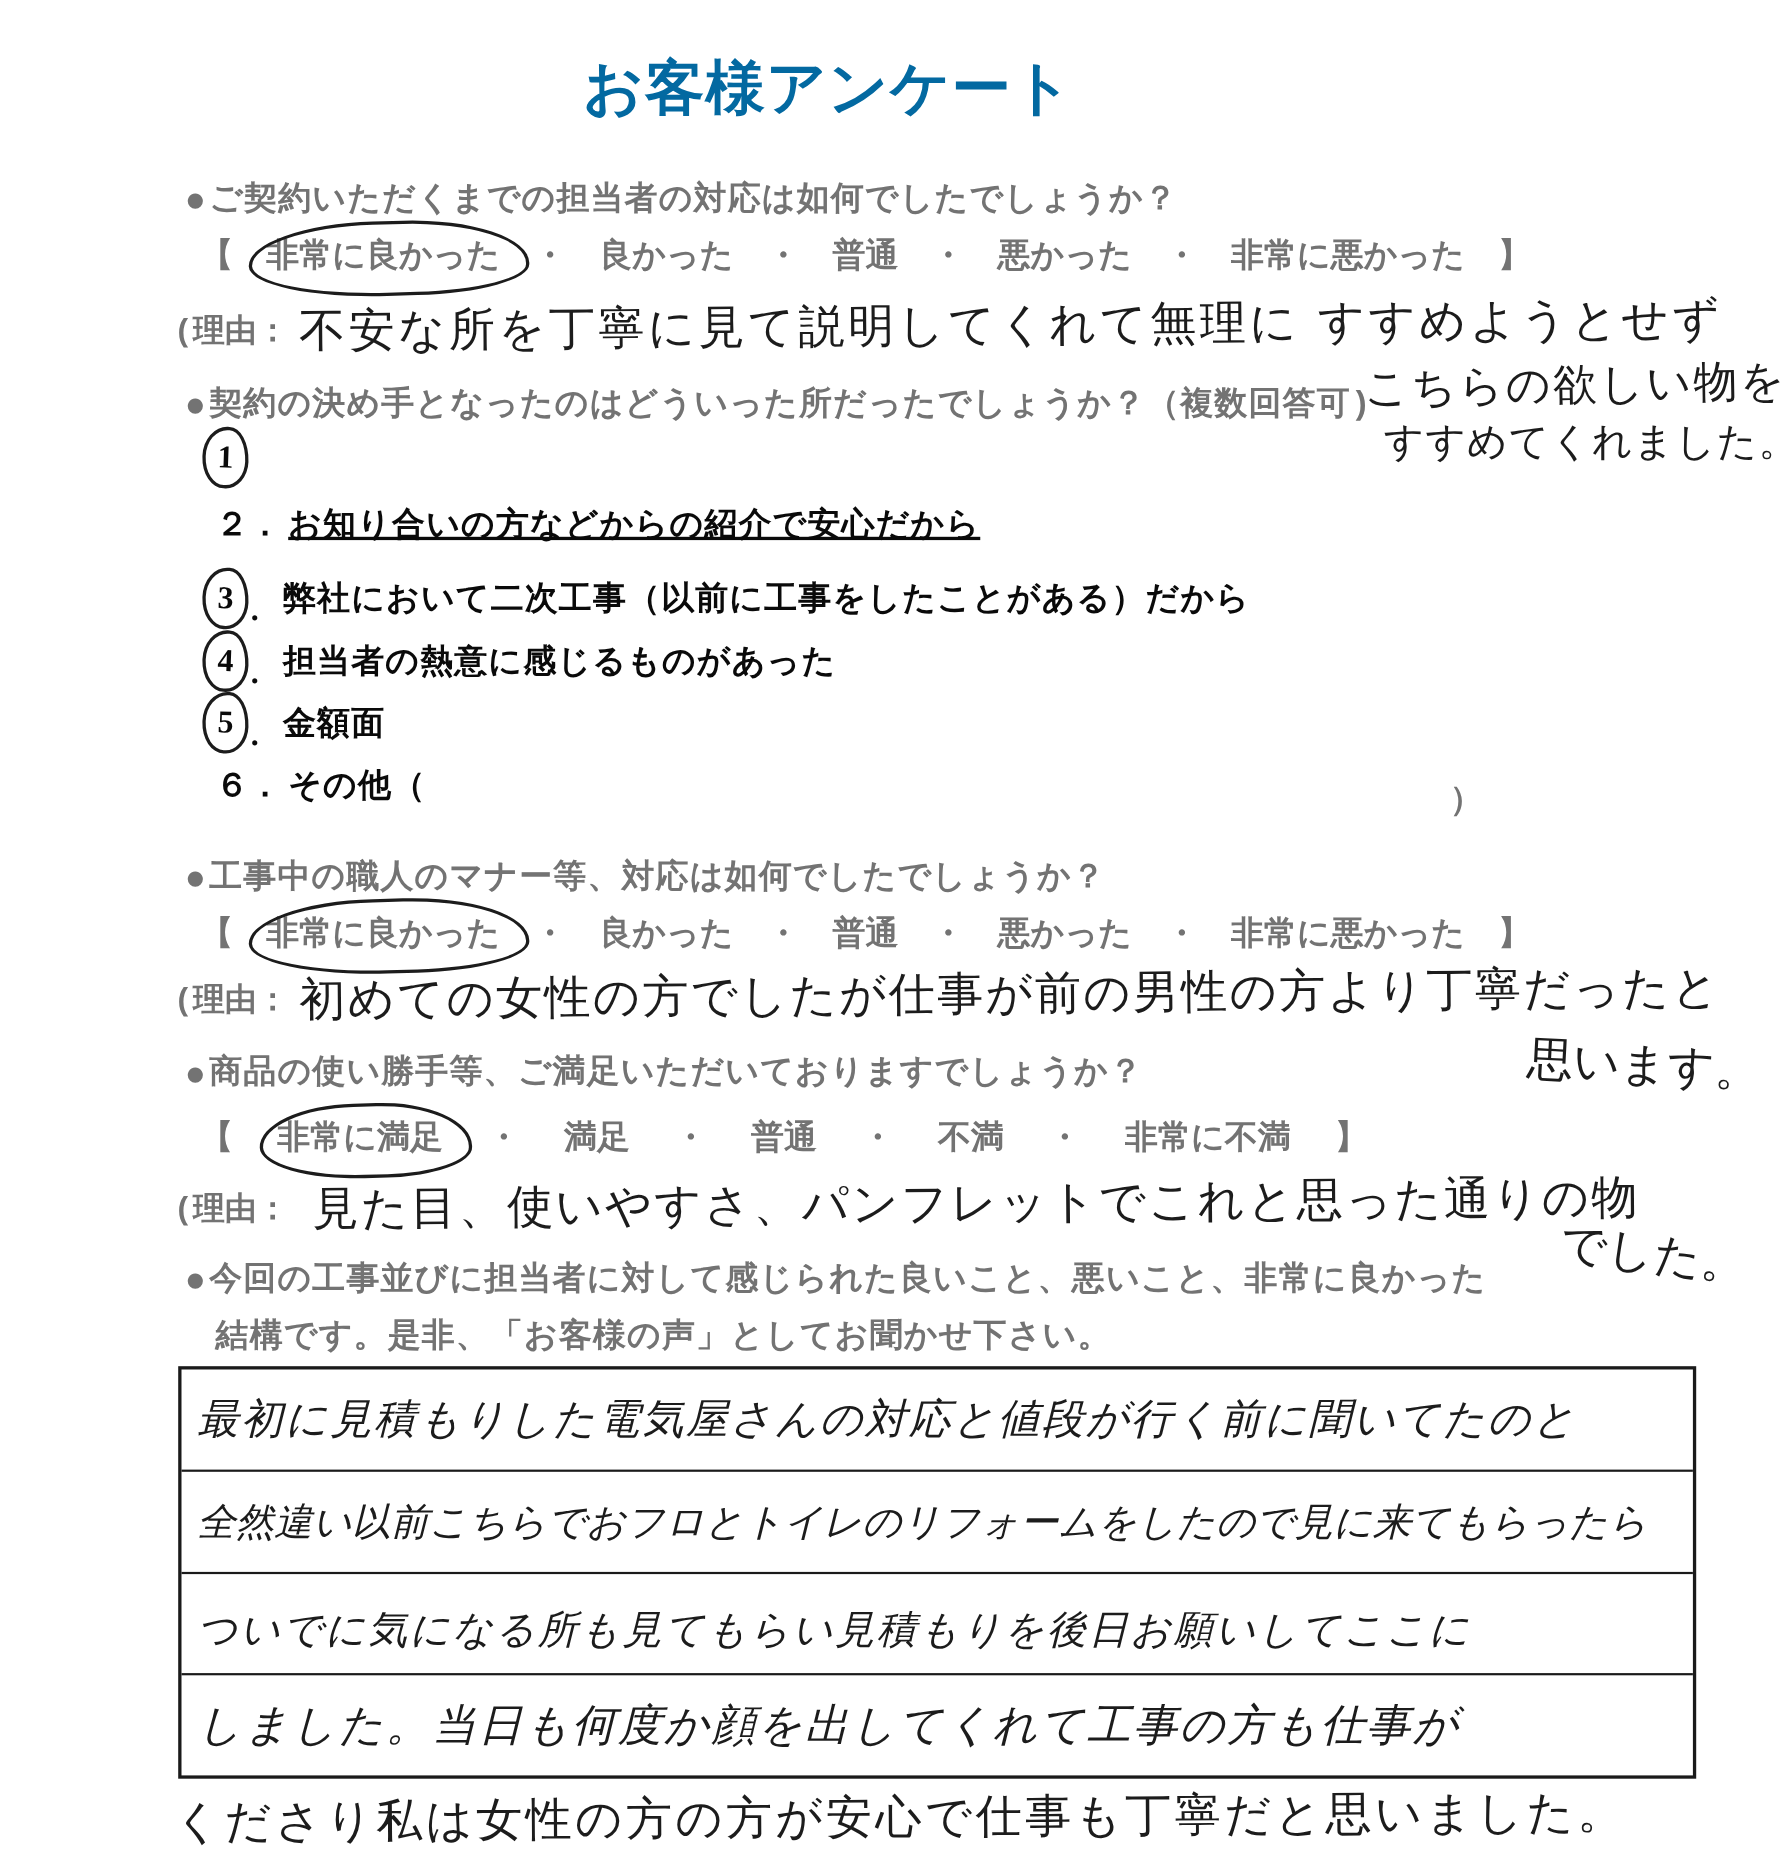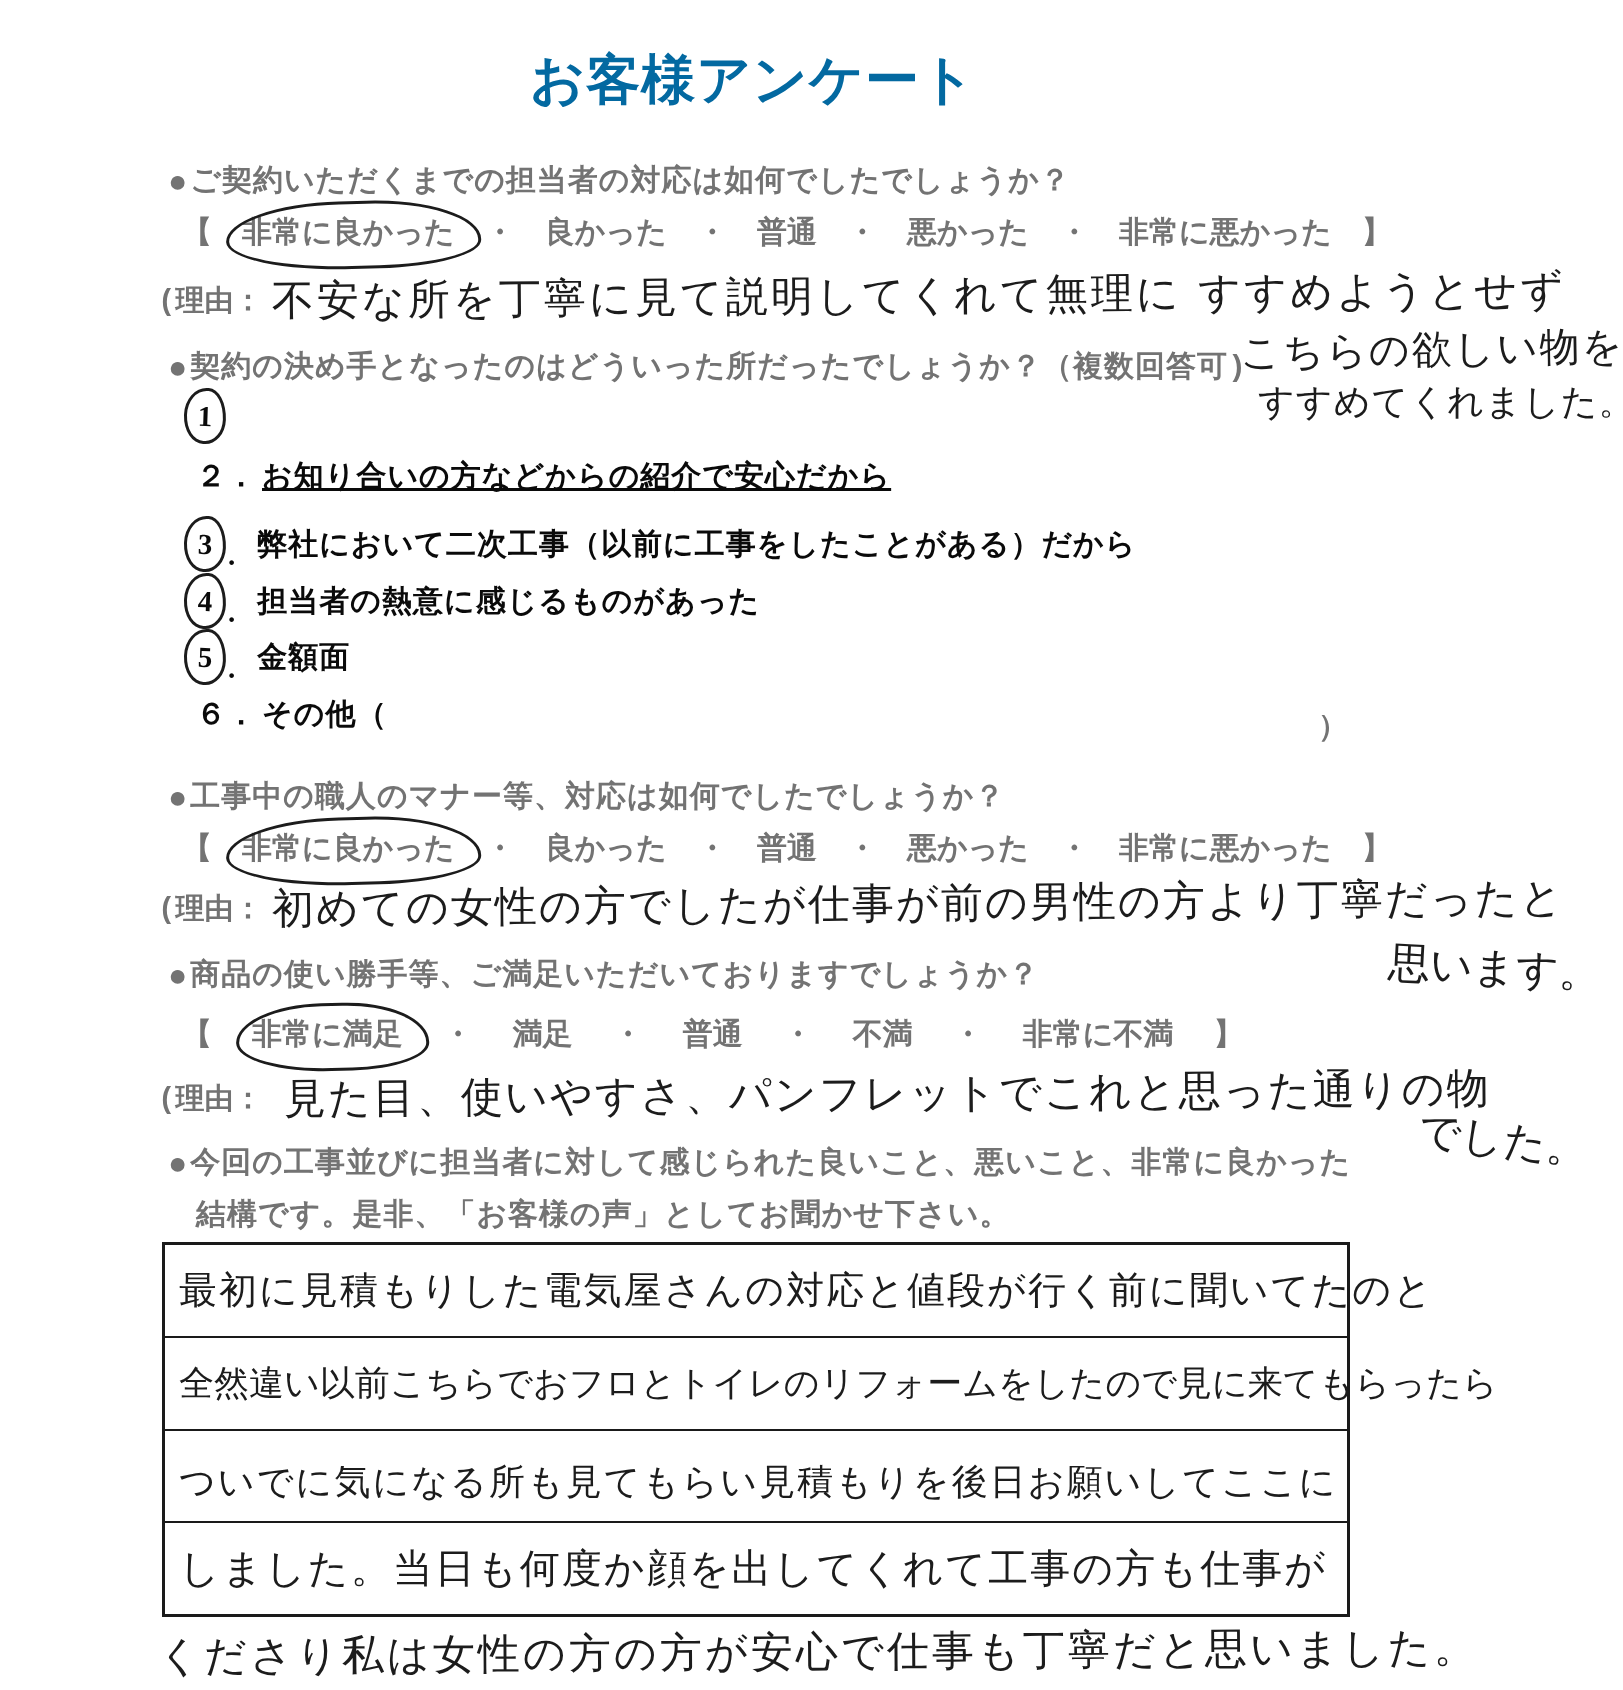--- a/index.html
+++ b/index.html
@@ -43,23 +43,23 @@
     min-width:42px;height:56px;box-sizing:border-box;
     border:3px solid #1c1c1c;
     border-radius:55% 45% 50% 50% / 50% 58% 46% 52%;
     font-size:29px;font-weight:600;
     transform:rotate(2deg);
   }
   .plainnum{font-size:30px;font-weight:600;padding-left:12px;}
   .item .lab{font-size:30px;font-weight:600;margin-left:22px;letter-spacing:1px;}
   .item .sfx{font-size:29px;font-weight:600;margin-left:2px;align-self:flex-end;}
   .voice-box{
-    position:absolute;left:162px;top:1242px;width:1188px;height:375px;
+    position:absolute;left:162px;top:1242px;width:1380px;height:375px;
     border:3px solid #1a1a1a;box-sizing:border-box;
-    display:flex;flex-direction:column;
+    display:flex;flex-direction:column;font-style:italic;
   }
   .vrow{
     flex:1 1 0;display:flex;align-items:center;
     padding-left:14px;border-bottom:2.5px solid #1a1a1a;
     white-space:nowrap;overflow:visible;
   }
   .vrow:last-child{border-bottom:none;}
 </style>
 </head>
 <body>

